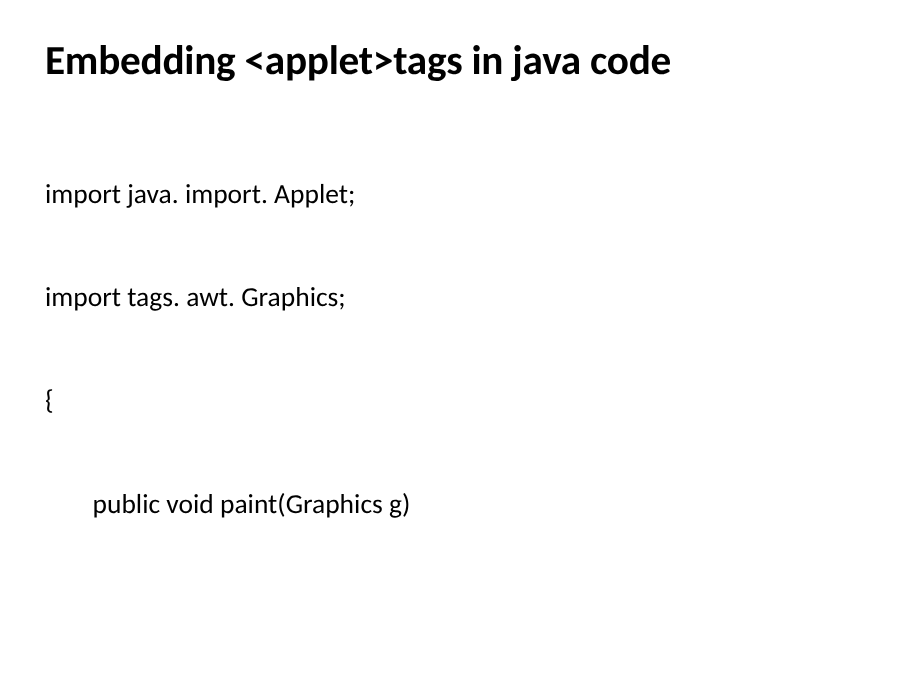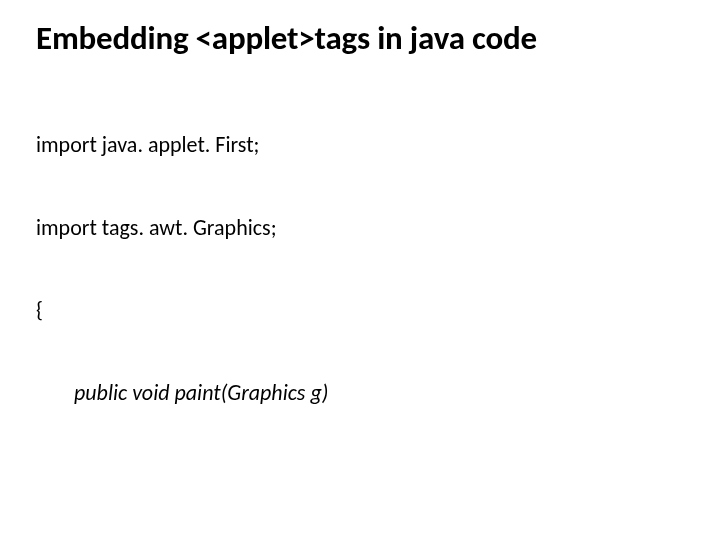--- a/index.html
+++ b/index.html
@@ -9,49 +9,50 @@
     height: 540px;
     background: #fff;
     font-family: Calibri, "Segoe UI", Arial, sans-serif;
     color: #000;
   }
   .slide {
     box-sizing: border-box;
     width: 720px;
     height: 479px;
     padding: 18px 36px 0 36px;
+    margin-top: 10px;
   }
   .title {
     font-size: 33px;
     font-weight: 700;
     margin: 0 0 18px 0;
     letter-spacing: -0.2px;
   }
   .subhead {
     font-size: 22px;
     margin: 0 0 16px 0;
   }
   .code {
     font-size: 22px;
     line-height: 1.25;
     white-space: pre;
   }
   .blk { margin-bottom: 16px; }
-  .ind1 { padding-left: 38px; font-style: italic; }
+  .ind1 { padding-left: 38px; }
 </style>
 </head>
 <body>
 
 <div class="slide">
 
   <h1 class="title">Embedding &lt;applet&gt;tags in java code</h1>
 
 
   <div class="code blk">
-    <div>import java. applet. First;</div>
+    <div>import java. import. Applet;</div>
     <div>import tags. awt. Graphics;</div>
     <div>{</div>
     <div class="ind1">public void paint(Graphics g)</div>
     
     
     
     
   </div>
 
 </div>

